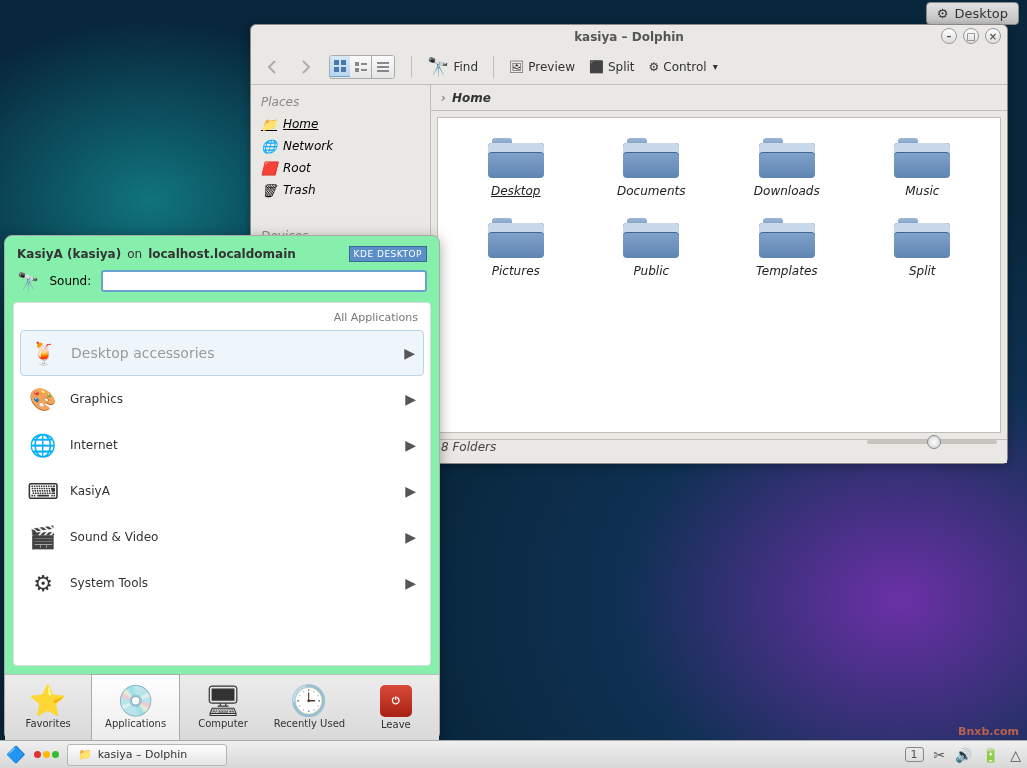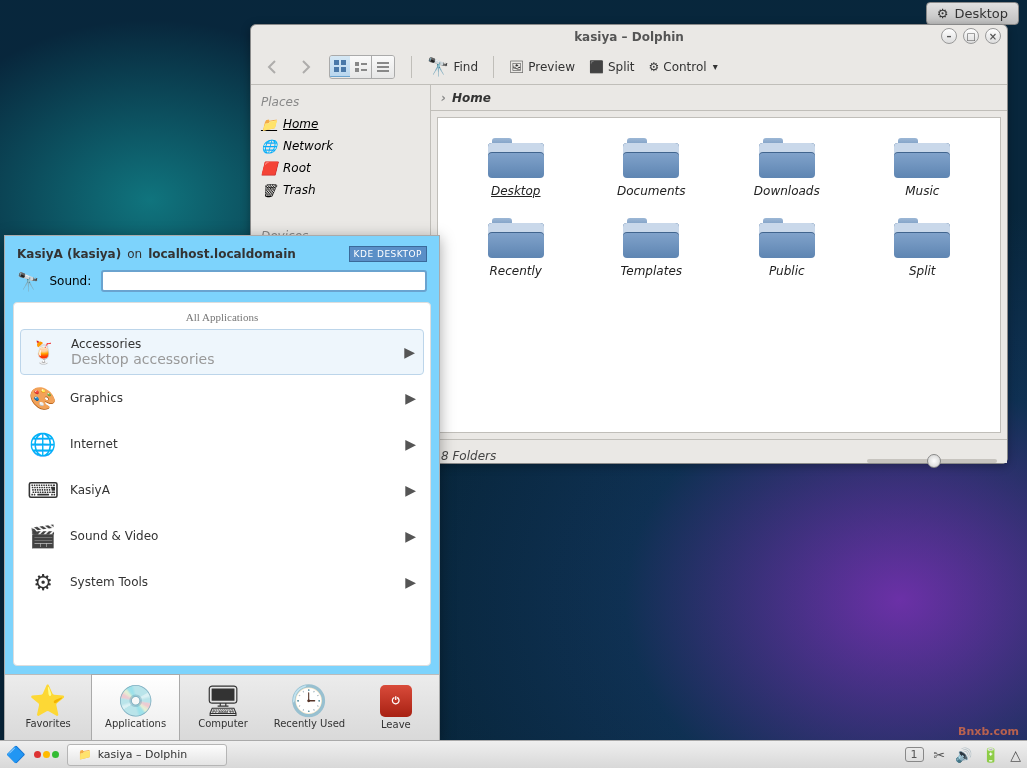--- a/index.html
+++ b/index.html
@@ -35,36 +35,36 @@
 .main { flex:1; display:flex; flex-direction:column; background:#eae8e5; }
 .breadcrumb { height:26px; border-bottom:1px solid #c0beb9; display:flex; align-items:center; padding:0 10px; font-size:12px; color:#333; font-weight:bold; gap:6px;}
 .breadcrumb .chev{color:#888;}
 .filegrid { flex:1; background:#fff; margin:6px; border:1px solid #c0beb9; padding:18px 10px; display:grid; grid-template-columns: repeat(4,1fr); gap:18px 0; align-content:start; overflow:auto;}
 .fitem { display:flex; flex-direction:column; align-items:center; gap:6px; cursor:pointer; font-size:12px; color:#222;}
 .fitem.sel span { text-decoration: underline; }
 .foldericon { width:56px; height:42px; position:relative; }
 .foldericon::before { content:""; position:absolute; left:4px; top:2px; width:20px; height:8px; background:linear-gradient(#9cb7d6,#7a9bc2); border-radius:3px 3px 0 0;}
 .foldericon::after { content:""; position:absolute; left:0; top:7px; right:0; bottom:0; background:linear-gradient(#8eaed4,#5e85b2); border-radius:4px; box-shadow: inset 0 9px 0 #c9d8ea, inset 0 10px 0 #41658e;}
 
-.statusbar { height:24px; border-top:1px solid #c0beb9; display:flex; align-items:flex-end; padding:0 10px; font-size:12px; color:#444; gap:28px;}
+.statusbar { height:24px; border-top:1px solid #c0beb9; display:flex; align-items:flex-start; padding:0 10px; font-size:12px; color:#444; gap:28px;}
 .zoom { margin-left:auto; display:flex; align-items:center; gap:6px;}
 .slider { width:130px; height:4px; background:#c7c4bf; border-radius:2px; position:relative;}
 .slider .knob{ position:absolute; left:60px; top:-5px; width:14px; height:14px; background:radial-gradient(#fff,#ccc); border:1px solid #888; border-radius:50%;}
 
 
-.kickoff { position:absolute; left:4px; top:235px; width:436px; height:506px; background:#7dd3fc; border:1px solid #aaa; border-radius:0; box-shadow:0 3px 14px rgba(0,0,0,.35); display:flex; flex-direction:column; font-size:12px;}
+.kickoff { position:absolute; left:4px; top:235px; width:436px; height:506px; background:#86efac; border:1px solid #aaa; border-radius:8px; box-shadow:0 3px 14px rgba(0,0,0,.35); display:flex; flex-direction:column; font-size:12px;}
 .ko-head { padding:10px 12px 8px; display:flex; align-items:center; gap:6px; color:#333;}
 .ko-head b{font-weight:bold;}
 .ko-badge{ margin-left:auto; background:#5a8fc7; color:#fff; font-size:9px; padding:2px 4px; border:1px solid #3a6a9a; letter-spacing:.5px;}
 .ko-search { padding:0 12px 10px; display:flex; align-items:center; gap:10px; }
 .ko-search input { flex:1; height:22px; border:2px solid #6aa3cf; border-radius:3px; padding:0 6px; outline:none; background:#fff;}
 .binoc { font-size:18px; }
 
 .ko-body { flex:1; background:#fff; margin:0 8px 8px; border:1px solid #ddd; border-radius:4px; display:flex; flex-direction:column; overflow:hidden;}
-.ko-body .hdr { text-align:center; color:#777; font-size:11px; padding:8px 12px 6px;font-family:Liberation Serif, serif;}
+.ko-body .hdr { text-align:right; color:#777; font-size:11px; padding:8px 12px 6px;}
 .cat { display:flex; align-items:center; gap:12px; padding:8px 14px; cursor:pointer; color:#333; position:relative;}
 .cat.sel { background:#eef6fc; border:1px solid #bcd5ea; border-radius:4px; margin:0 6px; padding:7px 8px;}
 .cat .ci { width:30px; height:30px; display:flex; align-items:center; justify-content:center; font-size:22px;}
 .cat .txt { flex:1; }
 .cat .sub { color:#999; font-size:14px;}
 .cat .chev { margin-left:auto; color:#555; font-size:14px;}
 
 .ko-tabs { height:66px; background:linear-gradient(#ececec,#d9d9d9); border-top:1px solid #bbb; display:flex;}
 .ko-tabs .tab{ flex:1; display:flex; flex-direction:column; align-items:center; justify-content:center; gap:2px; font-size:10px; color:#333; cursor:pointer; position:relative;}
 .ko-tabs .tab.active{ background:linear-gradient(#fff,#ececec); border:1px solid #aaa; border-bottom:none; margin-top:-1px;}
@@ -198,29 +198,29 @@
           <div class="fitem">
               <div class="foldericon"></div>
               <span>Downloads</span>
             </div>
           <div class="fitem">
               <div class="foldericon"></div>
               <span>Music</span>
             </div>
           <div class="fitem">
               <div class="foldericon"></div>
-              <span>Recently</span>
+              <span>Pictures</span>
+            </div>
+          <div class="fitem">
+              <div class="foldericon"></div>
+              <span>Public</span>
             </div>
           <div class="fitem">
               <div class="foldericon"></div>
               <span>Templates</span>
-            </div>
-          <div class="fitem">
-              <div class="foldericon"></div>
-              <span>Public</span>
             </div>
           <div class="fitem">
               <div class="foldericon"></div>
               <span>Split</span>
             </div>
         </div>
         <div class="statusbar">
           <span>8 Folders</span>
           <div class="zoom">
             <div class="slider">
@@ -242,21 +242,20 @@
     <div class="ko-search">
       <span class="binoc">🔭</span>
       <span>Sound:</span>
       <input type="text" value="" style="">
     </div>
     <div class="ko-body">
       <div class="hdr">All Applications</div>
       <div class="cat sel">
         <div class="ci">🍹</div>
         <div class="txt">
-            <div>Accessories</div>
             <div class="sub">Desktop accessories</div>
           </div>
         <div class="chev">▶</div>
       </div>
       <div class="cat">
         <div class="ci">🎨</div>
         <div class="txt">Graphics</div>
         <div class="chev">▶</div>
       </div>
       <div class="cat">

